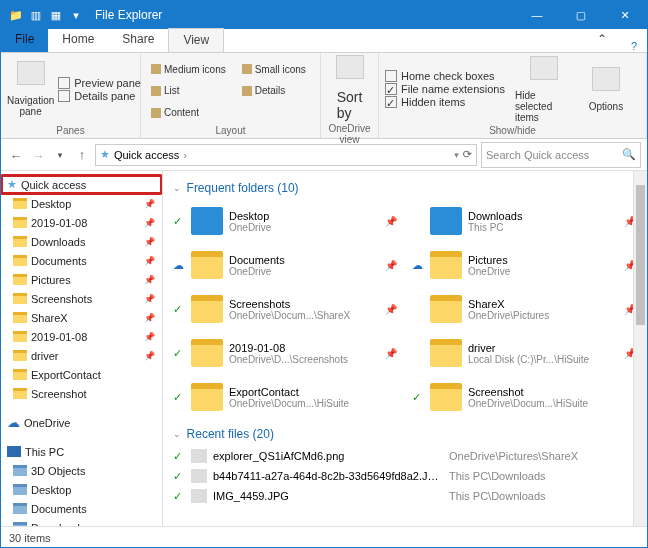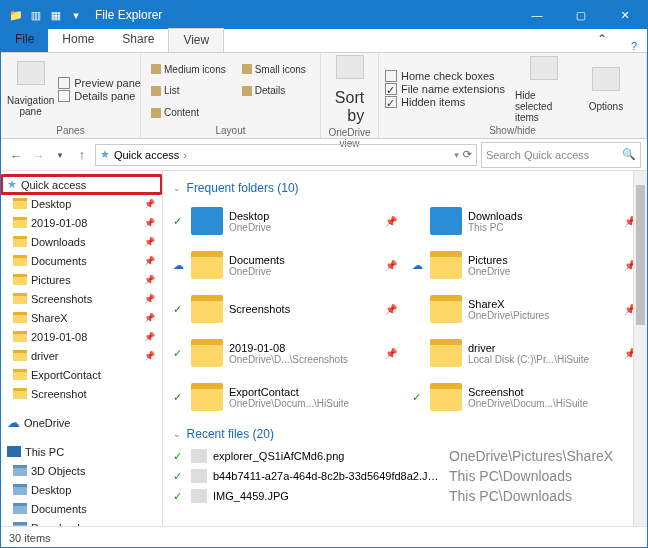--- a/index.html
+++ b/index.html
@@ -51,21 +51,21 @@
 .fitem .fico { width: 32px; height: 28px; background: #fcd667; border-radius: 2px; border-top: 6px solid #eab12a; position: relative; }
 .fitem .txt { flex: 1; overflow: hidden; }
 .fitem .nm { font-size: 11px; color: #000; white-space: nowrap; overflow: hidden; text-overflow: ellipsis; }
 .fitem .pth { font-size: 10px; color: #888; white-space: nowrap; overflow: hidden; text-overflow: ellipsis; }
 .fitem .pin2 { color: #bbb; font-size: 10px; }
 .files { display: flex; flex-direction: column; gap: 2px; }
 .file { display: flex; align-items: center; gap: 6px; height: 18px; font-size: 11px; }
 .file .sync { width: 12px; color: #1a8f1a; font-size: 11px; }
 .file .fico2 { width: 16px; height: 14px; background: #ddd; }
 .file .nm { width: 230px; white-space: nowrap; overflow: hidden; text-overflow: ellipsis; }
-.file .loc { color: #888; font-size: 14px; }
+.file .loc { color: #888; font-size: 11px; }
 .status { height: 22px; border-top: 1px solid #e0e0e0; display: flex; align-items: center; padding: 0 8px; font-size: 11px; color: #444; }
 .star { color: #63a8e6; }
 .folder-ic { width: 14px; height: 11px; background: #fcd667; display: inline-block; border-top: 3px solid #eab12a; }
 .monitor-ic { width: 14px; height: 11px; background: #2b6cb0; display: inline-block; }
 .cloud-ic { color: #2570c1; font-size: 13px; }
 </style>
 </head>
 <body>
 
 <div class="titlebar">
@@ -123,21 +123,21 @@
           <div><span class="sq"></span>Details</div>
           <div><span class="sq"></span>Content</div>
         </div>
     </div>
     <div class="label">Layout</div>
   </div>
   <div class="rgroup" style="width:58px">
     <div class="body">
       <div class="vbtn">
         <div class="ic"></div>
-        <span style="text-align:right;white-space:pre-line;font-size:16px">Sort
+        <span style="text-align:left;white-space:pre-line;font-size:14px">Sort
 by</span>
       </div>
     </div>
     <div class="label">OneDrive view</div>
   </div>
   <div class="rgroup" style="flex:1">
     <div class="body">
       <div class="chkpanel" id="showchecks" style="padding-right:6px">
           <div class="chkrow">
             <span class="box"></span>
@@ -312,20 +312,21 @@
             <div class="nm">Pictures</div>
             <div class="pth">OneDrive</div>
           </div>
           <span class="pin2">📌</span>
         </div>
         <div class="fitem">
           <span class="sync">✓</span>
           <div class="fico" style=""></div>
           <div class="txt">
             <div class="nm">Screenshots</div>
+            <div class="pth">OneDrive\Docum...\ShareX</div>
           </div>
           <span class="pin2">📌</span>
         </div>
         <div class="fitem">
           <span class="sync"></span>
           <div class="fico" style=""></div>
           <div class="txt">
             <div class="nm">ShareX</div>
             <div class="pth">OneDrive\Pictures</div>
           </div>

